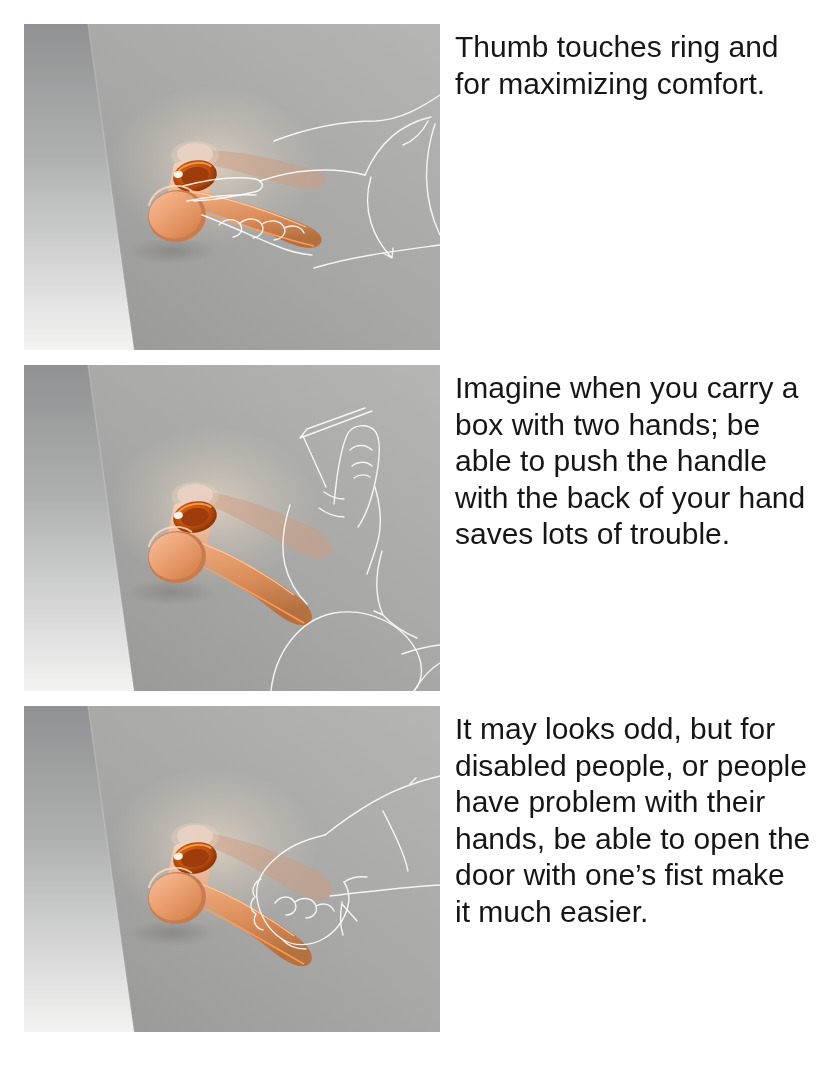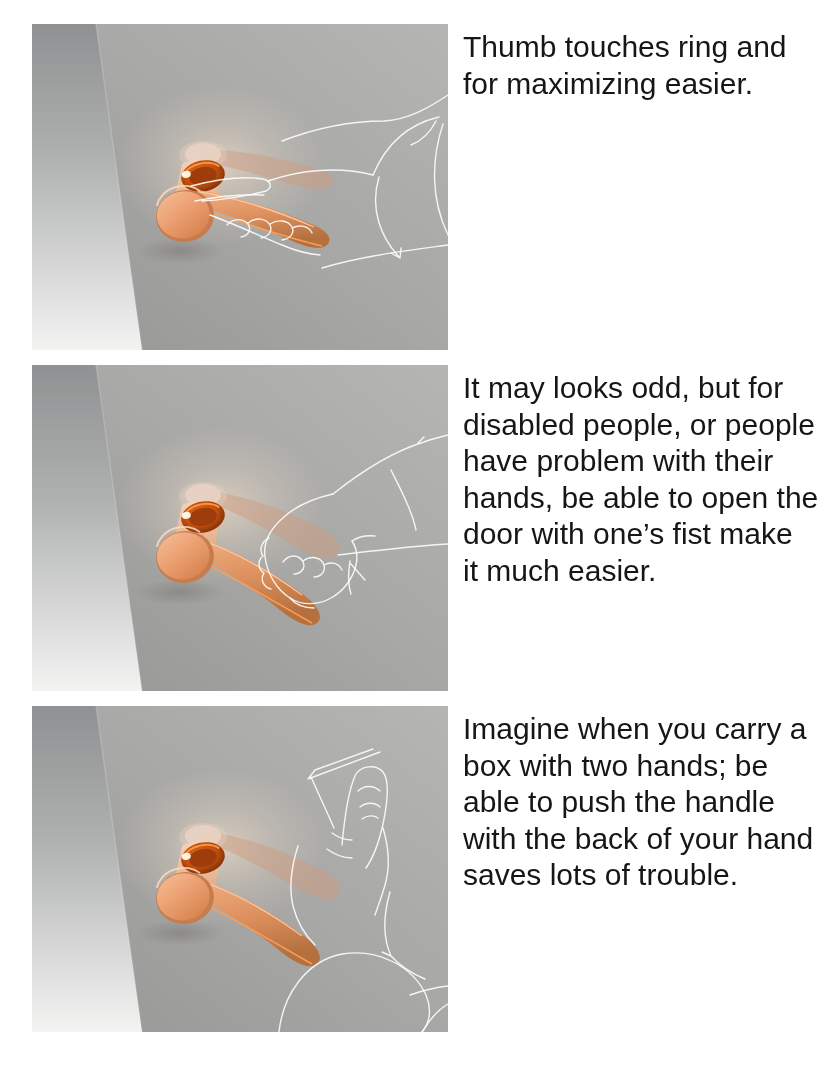--- a/index.html
+++ b/index.html
@@ -1,17 +1,17 @@
 <!DOCTYPE html>
 <html><head>
 <meta charset="utf-8">
 <style>
   html,body{margin:0;padding:0;background:#ffffff;}
   body{width:818px;height:1081px;font-family:"Liberation Sans",sans-serif;overflow:hidden;}
-  .page{padding:24px 0 0 32px;}
+  .page{padding:24px 0 0 24px;}
   .panel{display:flex;align-items:flex-start;margin-bottom:15px;}
   .figure{width:416px;height:326px;flex:0 0 416px;line-height:0;}
   .figure svg{display:block;}
   .caption{margin-left:15px;margin-top:5px;font-size:30px;line-height:36.6px;color:#161616;}
   .caption div{white-space:nowrap;}
   .hand path{stroke:#ffffff;stroke-opacity:.88;stroke-width:1.4;fill:none;stroke-linecap:round;stroke-linejoin:round;}
 </style>
 </head>
 <body>
 
@@ -128,55 +128,21 @@
           <path d="M236,157 C268,146 306,142 341,151"></path>
           <path d="M159,162 C186,155 213,152 231,155 C239,157 241,163 234,167 C214,172 190,176 170,177"></path>
           <path d="M163,177 C188,172 214,170 232,171"></path>
           <path d="M195,201 C201,194 211,194 216,200 C220,206 216,212 209,213 M216,199 C224,193 234,194 238,201 C241,207 236,213 229,214 M238,200 C246,195 256,196 260,203 C263,209 258,215 250,216 M260,204 C268,200 277,202 280,209"></path>
           <path d="M178,191 C202,200 226,211 250,221 C264,227 276,230 288,231"></path>
         </g>
       </svg>
     </div>
     <div class="caption">
       <div>Thumb touches ring and</div>
-      <div>for maximizing easier.</div>
-    </div>
-  </section>
-
-  <section class="panel">
-    <div class="figure">
-      <svg viewBox="0 0 416 326" width="416" height="326">
-        <g>
-            <use href="#scene"></use>
-          </g>
-        <g>
-          <use href="#lever-ghost-23"></use>
-          <use href="#rosette-back"></use>
-          <use href="#lever-solid-23"></use>
-          <use href="#disc"></use>
-        </g>
-        <g class="hand">
-          <path d="M301,129 C330,106 362,86 392,77 C400,74 409,72 416,70 M386,78 L392,72"></path>
-          <path d="M359,105 C369,125 380,146 384,165"></path>
-          <path d="M306,190 C340,186 380,181 416,179"></path>
-          <path d="M301,129 C283,133 264,141 252,152 C238,164 231,178 233,192 C235,208 244,224 258,233 C270,241 287,240 299,233 C312,226 321,213 324,200 C326,191 324,182 320,176"></path>
-          <path d="M237,173 C229,177 227,185 231,191 M231,191 C225,196 226,204 232,208 M232,208 C228,214 231,222 239,224"></path>
-          <path d="M251,197 C257,189 267,189 271,197 C274,203 269,209 262,209 M271,196 C279,190 289,192 292,200 C294,206 289,212 282,212 M292,200 C299,196 307,198 310,205"></path>
-          <path d="M320,176 C326,172 335,170 343,171 M318,196 C316,208 316,220 319,229 M318,198 L333,215"></path>
-          <path d="M258,233 C263,239 272,243 282,243"></path>
-        </g>
-      </svg>
-    </div>
-    <div class="caption">
-      <div>It may looks odd, but for</div>
-      <div>disabled people, or people</div>
-      <div>have problem with their</div>
-      <div>hands, be able to open the</div>
-      <div>door with one’s fist make</div>
-      <div>it much easier.</div>
+      <div>for maximizing comfort.</div>
     </div>
   </section>
 
   <section class="panel">
     <div class="figure">
       <svg viewBox="0 0 416 326" width="416" height="326">
         <g>
             <use href="#scene"></use>
           </g>
         <g>
@@ -201,13 +167,47 @@
     </div>
     <div class="caption">
       <div>Imagine when you carry a</div>
       <div>box with two hands; be</div>
       <div>able to push the handle</div>
       <div>with the back of your hand</div>
       <div>saves lots of trouble.</div>
     </div>
   </section>
 
+  <section class="panel">
+    <div class="figure">
+      <svg viewBox="0 0 416 326" width="416" height="326">
+        <g>
+            <use href="#scene"></use>
+          </g>
+        <g>
+          <use href="#lever-ghost-23"></use>
+          <use href="#rosette-back"></use>
+          <use href="#lever-solid-23"></use>
+          <use href="#disc"></use>
+        </g>
+        <g class="hand">
+          <path d="M301,129 C330,106 362,86 392,77 C400,74 409,72 416,70 M386,78 L392,72"></path>
+          <path d="M359,105 C369,125 380,146 384,165"></path>
+          <path d="M306,190 C340,186 380,181 416,179"></path>
+          <path d="M301,129 C283,133 264,141 252,152 C238,164 231,178 233,192 C235,208 244,224 258,233 C270,241 287,240 299,233 C312,226 321,213 324,200 C326,191 324,182 320,176"></path>
+          <path d="M237,173 C229,177 227,185 231,191 M231,191 C225,196 226,204 232,208 M232,208 C228,214 231,222 239,224"></path>
+          <path d="M251,197 C257,189 267,189 271,197 C274,203 269,209 262,209 M271,196 C279,190 289,192 292,200 C294,206 289,212 282,212 M292,200 C299,196 307,198 310,205"></path>
+          <path d="M320,176 C326,172 335,170 343,171 M318,196 C316,208 316,220 319,229 M318,198 L333,215"></path>
+          <path d="M258,233 C263,239 272,243 282,243"></path>
+        </g>
+      </svg>
+    </div>
+    <div class="caption">
+      <div>It may looks odd, but for</div>
+      <div>disabled people, or people</div>
+      <div>have problem with their</div>
+      <div>hands, be able to open the</div>
+      <div>door with one’s fist make</div>
+      <div>it much easier.</div>
+    </div>
+  </section>
+
 </div>
 
 </body></html>

